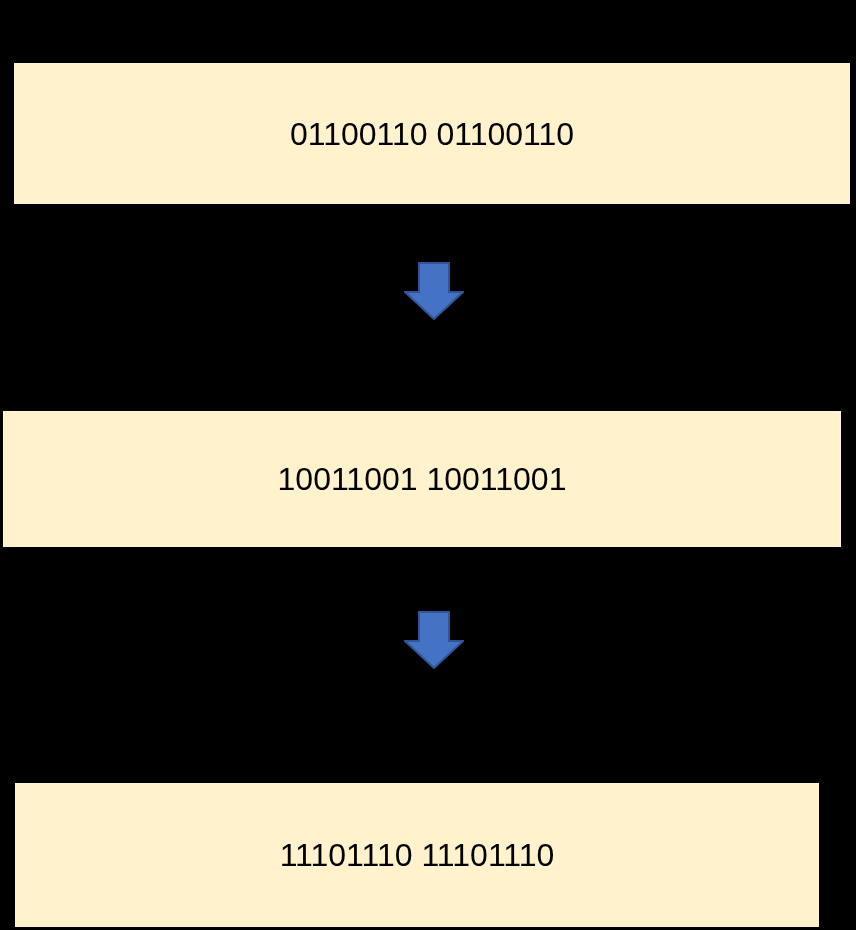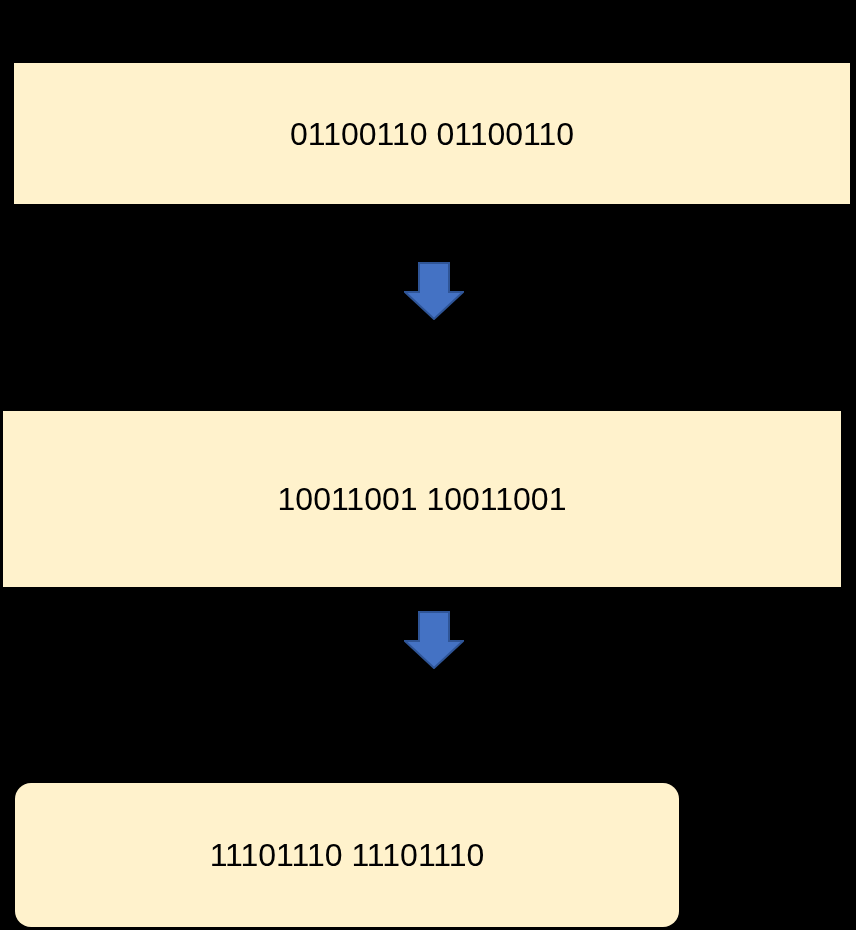--- a/index.html
+++ b/index.html
@@ -21,22 +21,22 @@
     display: flex;
     align-items: center;
     justify-content: center;
     color: var(--text, #000000);
     font-size: 32px;
     line-height: 46px;
     font-weight: 400;
     white-space: pre;
   }
   .box-1 { left: 14px; top: 63px;  width: 836px; height: 141px; }
-  .box-2 { left: 3px;  top: 411px; width: 838px; height: 176px; }
-  .box-3 { left: 15px; top: 783px; width: 664px; height: 144px; border-radius: 16px; }
+  .box-2 { left: 3px;  top: 411px; width: 838px; height: 136px; }
+  .box-3 { left: 15px; top: 783px; width: 804px; height: 144px; }
   .arrow {
     position: absolute;
     width: 60px;
     height: 58px;
   }
   .arrow-1 { left: 404px; top: 262px; }
   .arrow-2 { left: 404px; top: 611px; }
   .arrow polygon {
     fill: var(--arrow-fill, #4472C4);
     stroke: var(--arrow-outline, #2F5597);

